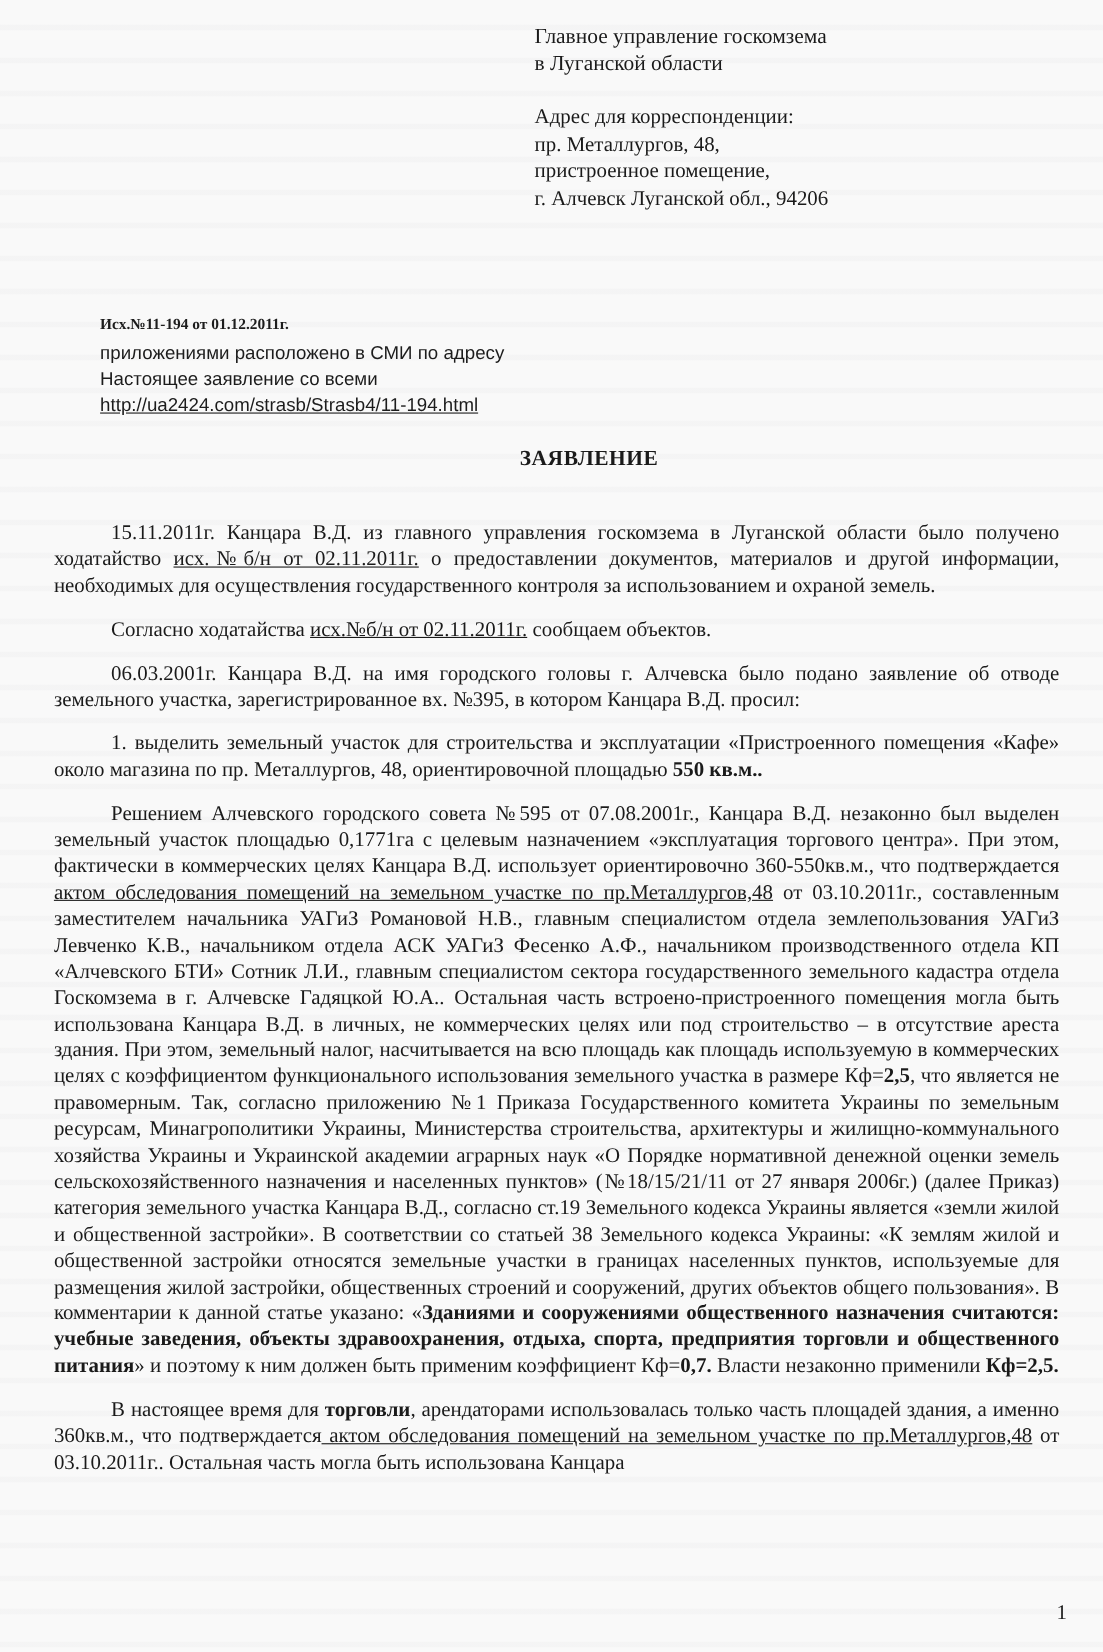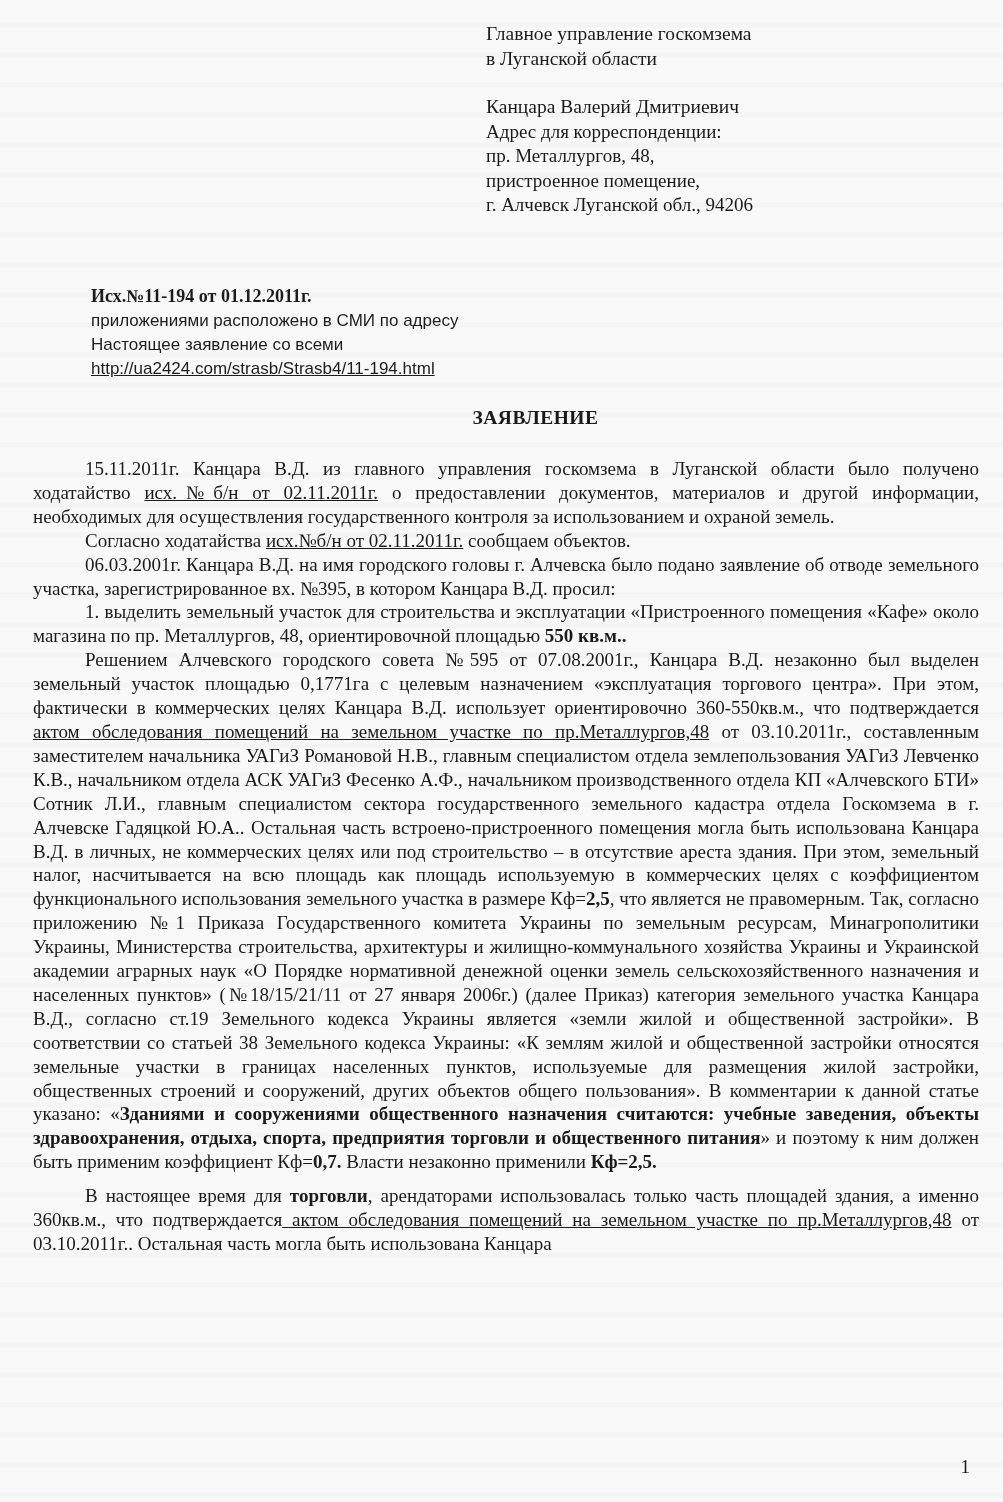--- a/index.html
+++ b/index.html
@@ -40,21 +40,21 @@
       top: 283px;
       width: 520px;
       font-size: 17px;
       line-height: 24px;
       font-family: "Liberation Sans", "DejaVu Sans", sans-serif;
       color: #1c1c1c;
     }
     .outgoing .ref {
       font-family: "Liberation Serif", serif;
       font-weight: bold;
-      font-size: 18px;
+      font-size: 14px;
       line-height: 26px;
     }
     .outgoing .url {
       text-decoration: underline;
       color: #1c1c1c;
     }
     .title {
       position: absolute;
       left: 0;
       width: 1003px;
@@ -70,42 +70,41 @@
       position: absolute;
       left: 33px;
       top: 457px;
       width: 946px;
       font-size: 19px;
       line-height: 23.9px;
       text-align: justify;
       font-family: "Liberation Serif", serif;
     }
     .body-text p {
-      margin: 0;
+      margin: 16px;
       text-indent: 52px;
     }
     .u { text-decoration: underline; }
     .bd { font-weight: bold; }
     .pagenum {
       position: absolute;
       right: 33px;
       top: 1456px;
       font-size: 19px;
     }
   </style>
 </head>
 <body>
 
 <div class="page">
 
   <div class="addressee">
     <div class="b">Главное управление госкомзема</div>
     <div class="b">в Луганской области</div>
     <div class="gap"></div>
-    <div class="b">Канцара Валерий Дмитриевич</div>
     <div>Адрес для корреспонденции:</div>
     <div>пр. Металлургов, 48,</div>
     <div>пристроенное помещение,</div>
     <div>г. Алчевск Луганской обл., 94206</div>
   </div>
 
   <div class="outgoing">
     <div class="ref">Исх.№11-194 от 01.12.2011г.</div>
     <div>приложениями расположено в СМИ по адресу</div>
     <div>Настоящее заявление со всеми</div>

